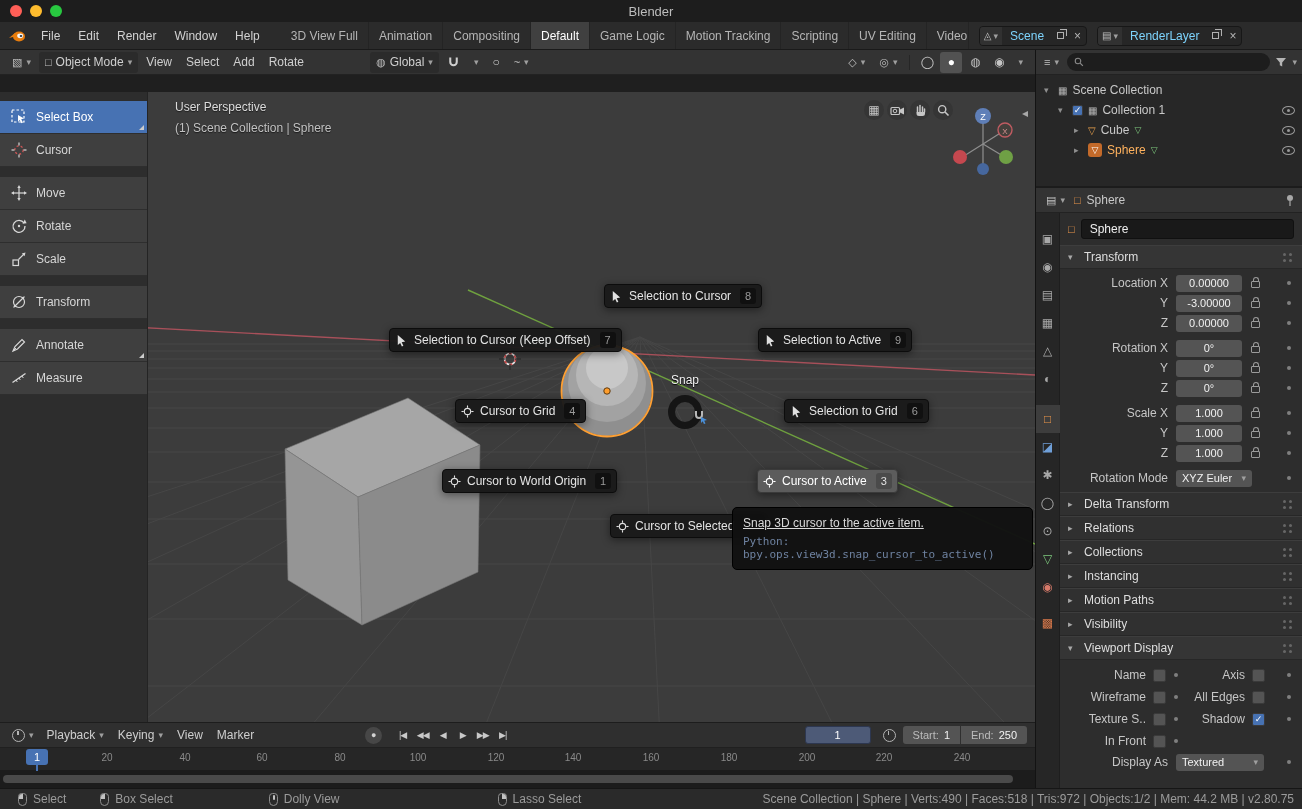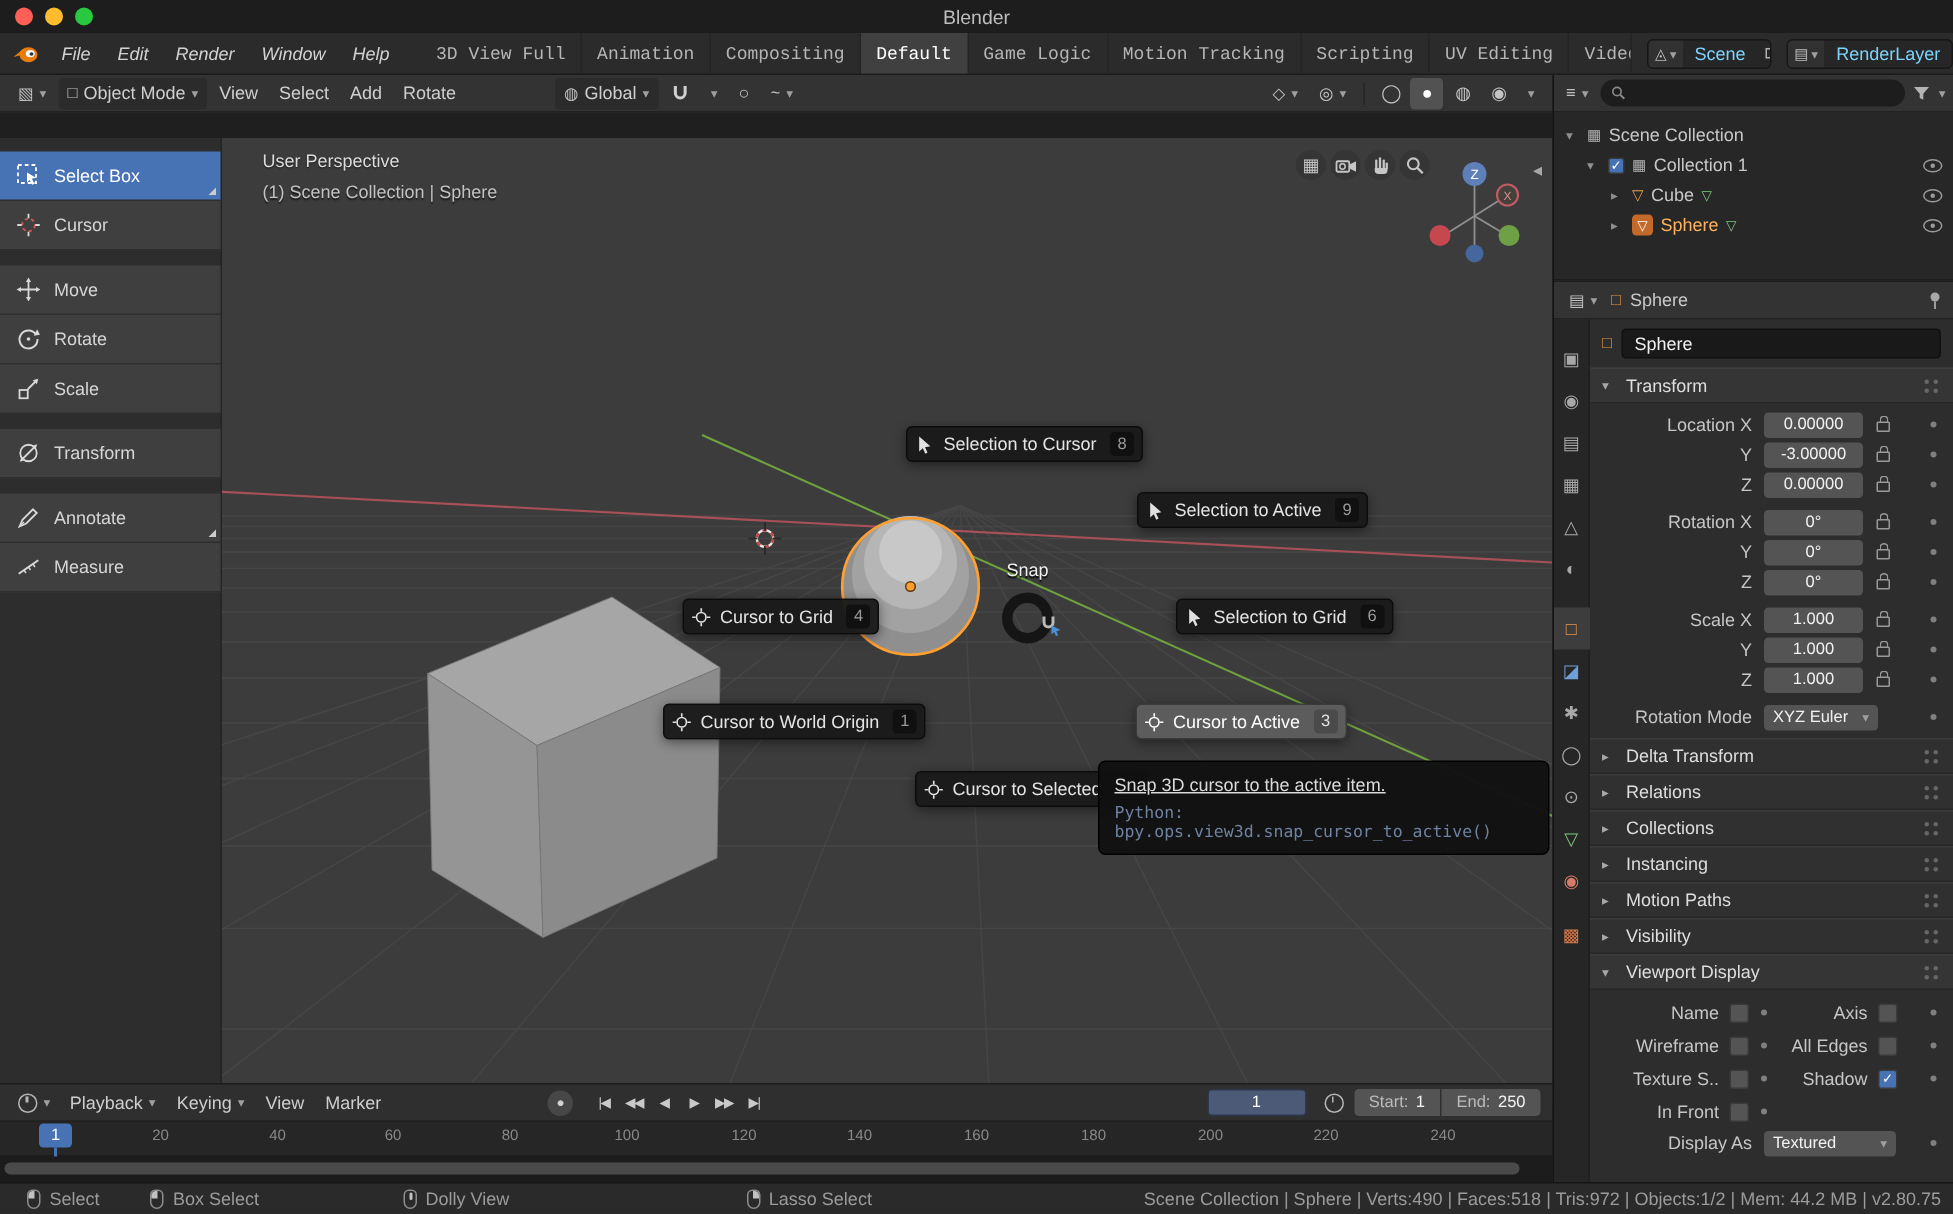--- a/index.html
+++ b/index.html
@@ -13,22 +13,22 @@
   #titlebar { position:absolute; top:0; left:0; right:0; height:22px; background:#1d1d1d;
     display:flex; align-items:center; justify-content:center; color:#bdbdbd; font-size:13px; }
   .tlights { position:absolute; left:10px; top:5px; display:flex; gap:8px; }
   .tlights span { width:12px; height:12px; border-radius:50%; }
   .tl-red { background:#ff5f57; } .tl-yellow { background:#febc2e; } .tl-green { background:#28c840; }
 
   
   #topbar { position:absolute; top:22px; left:0; right:0; height:28px; background:#2b2b2b;
     border-bottom:1px solid #1a1a1a; display:flex; align-items:center; }
   .blogo { margin:0 6px 0 8px; display:flex; }
-  .menu-item { padding:0 9px; color:#d2d2d2; height:100%; display:flex; align-items:center;font-style:italic; }
-  .ws-tabs { display:flex; align-items:center; margin-left:12px; height:100%;font-family:Liberation Mono, monospace; }
+  .menu-item { padding:0 9px; color:#d2d2d2; height:100%; display:flex; align-items:center; }
+  .ws-tabs { display:flex; align-items:center; margin-left:12px; height:100%; }
   .ws-tab { padding:0 10px; height:100%; display:flex; align-items:center; color:#b5b5b5;
     border-right:1px solid #242424; white-space:nowrap; }
   .ws-tab.active { background:#404040; color:#ffffff; }
   .ws-tab.clipped { max-width:42px; overflow:hidden; }
   .id-widget { display:flex; align-items:center; height:20px; background:#262626;
     border:1px solid #171717; border-radius:4px; margin-left:10px; overflow:hidden; }
   .idw-icon { background:#313131; height:100%; display:flex; align-items:center; gap:2px;
     padding:0 4px; color:#bdbdbd; font-size:10px; }
   .idw-text { padding:0 8px; color:#7dd3fc; white-space:nowrap; }
   .idw-btn { padding:0 5px; color:#b5b5b5; height:100%; display:flex; align-items:center; }
@@ -492,20 +492,27 @@
       <polygon points="9,9 15,12 12.2,12.8 13.5,15.5 11.9,16 10.8,13.3 9,15" fill="#4a90d9"></polygon>
     </svg>
 
   <div class="pie-item" style="left:604px;top:192px">
     <svg width="13" height="13" viewBox="0 0 14 14">
         <polygon points="3,1 11,8 7.2,8.8 9,12.6 7.4,13.4 5.6,9.6 3,11.8" fill="#e0e0e0"></polygon>
       </svg>
     <span>Selection to Cursor</span>
     <span class="num">8</span>
   </div>
+  <div class="pie-item" style="left:389px;top:236px">
+    <svg width="13" height="13" viewBox="0 0 14 14">
+        <polygon points="3,1 11,8 7.2,8.8 9,12.6 7.4,13.4 5.6,9.6 3,11.8" fill="#e0e0e0"></polygon>
+      </svg>
+    <span>Selection to Cursor (Keep Offset)</span>
+    <span class="num">7</span>
+  </div>
   <div class="pie-item" style="left:758px;top:236px">
     <svg width="13" height="13" viewBox="0 0 14 14">
         <polygon points="3,1 11,8 7.2,8.8 9,12.6 7.4,13.4 5.6,9.6 3,11.8" fill="#e0e0e0"></polygon>
       </svg>
     <span>Selection to Active</span>
     <span class="num">9</span>
   </div>
   <div class="pie-item" style="left:455px;top:307px">
     <svg width="13" height="13" viewBox="0 0 14 14">
         <circle cx="7" cy="7" r="3.4" fill="none" stroke="#e0e0e0" stroke-width="1.2"></circle>

